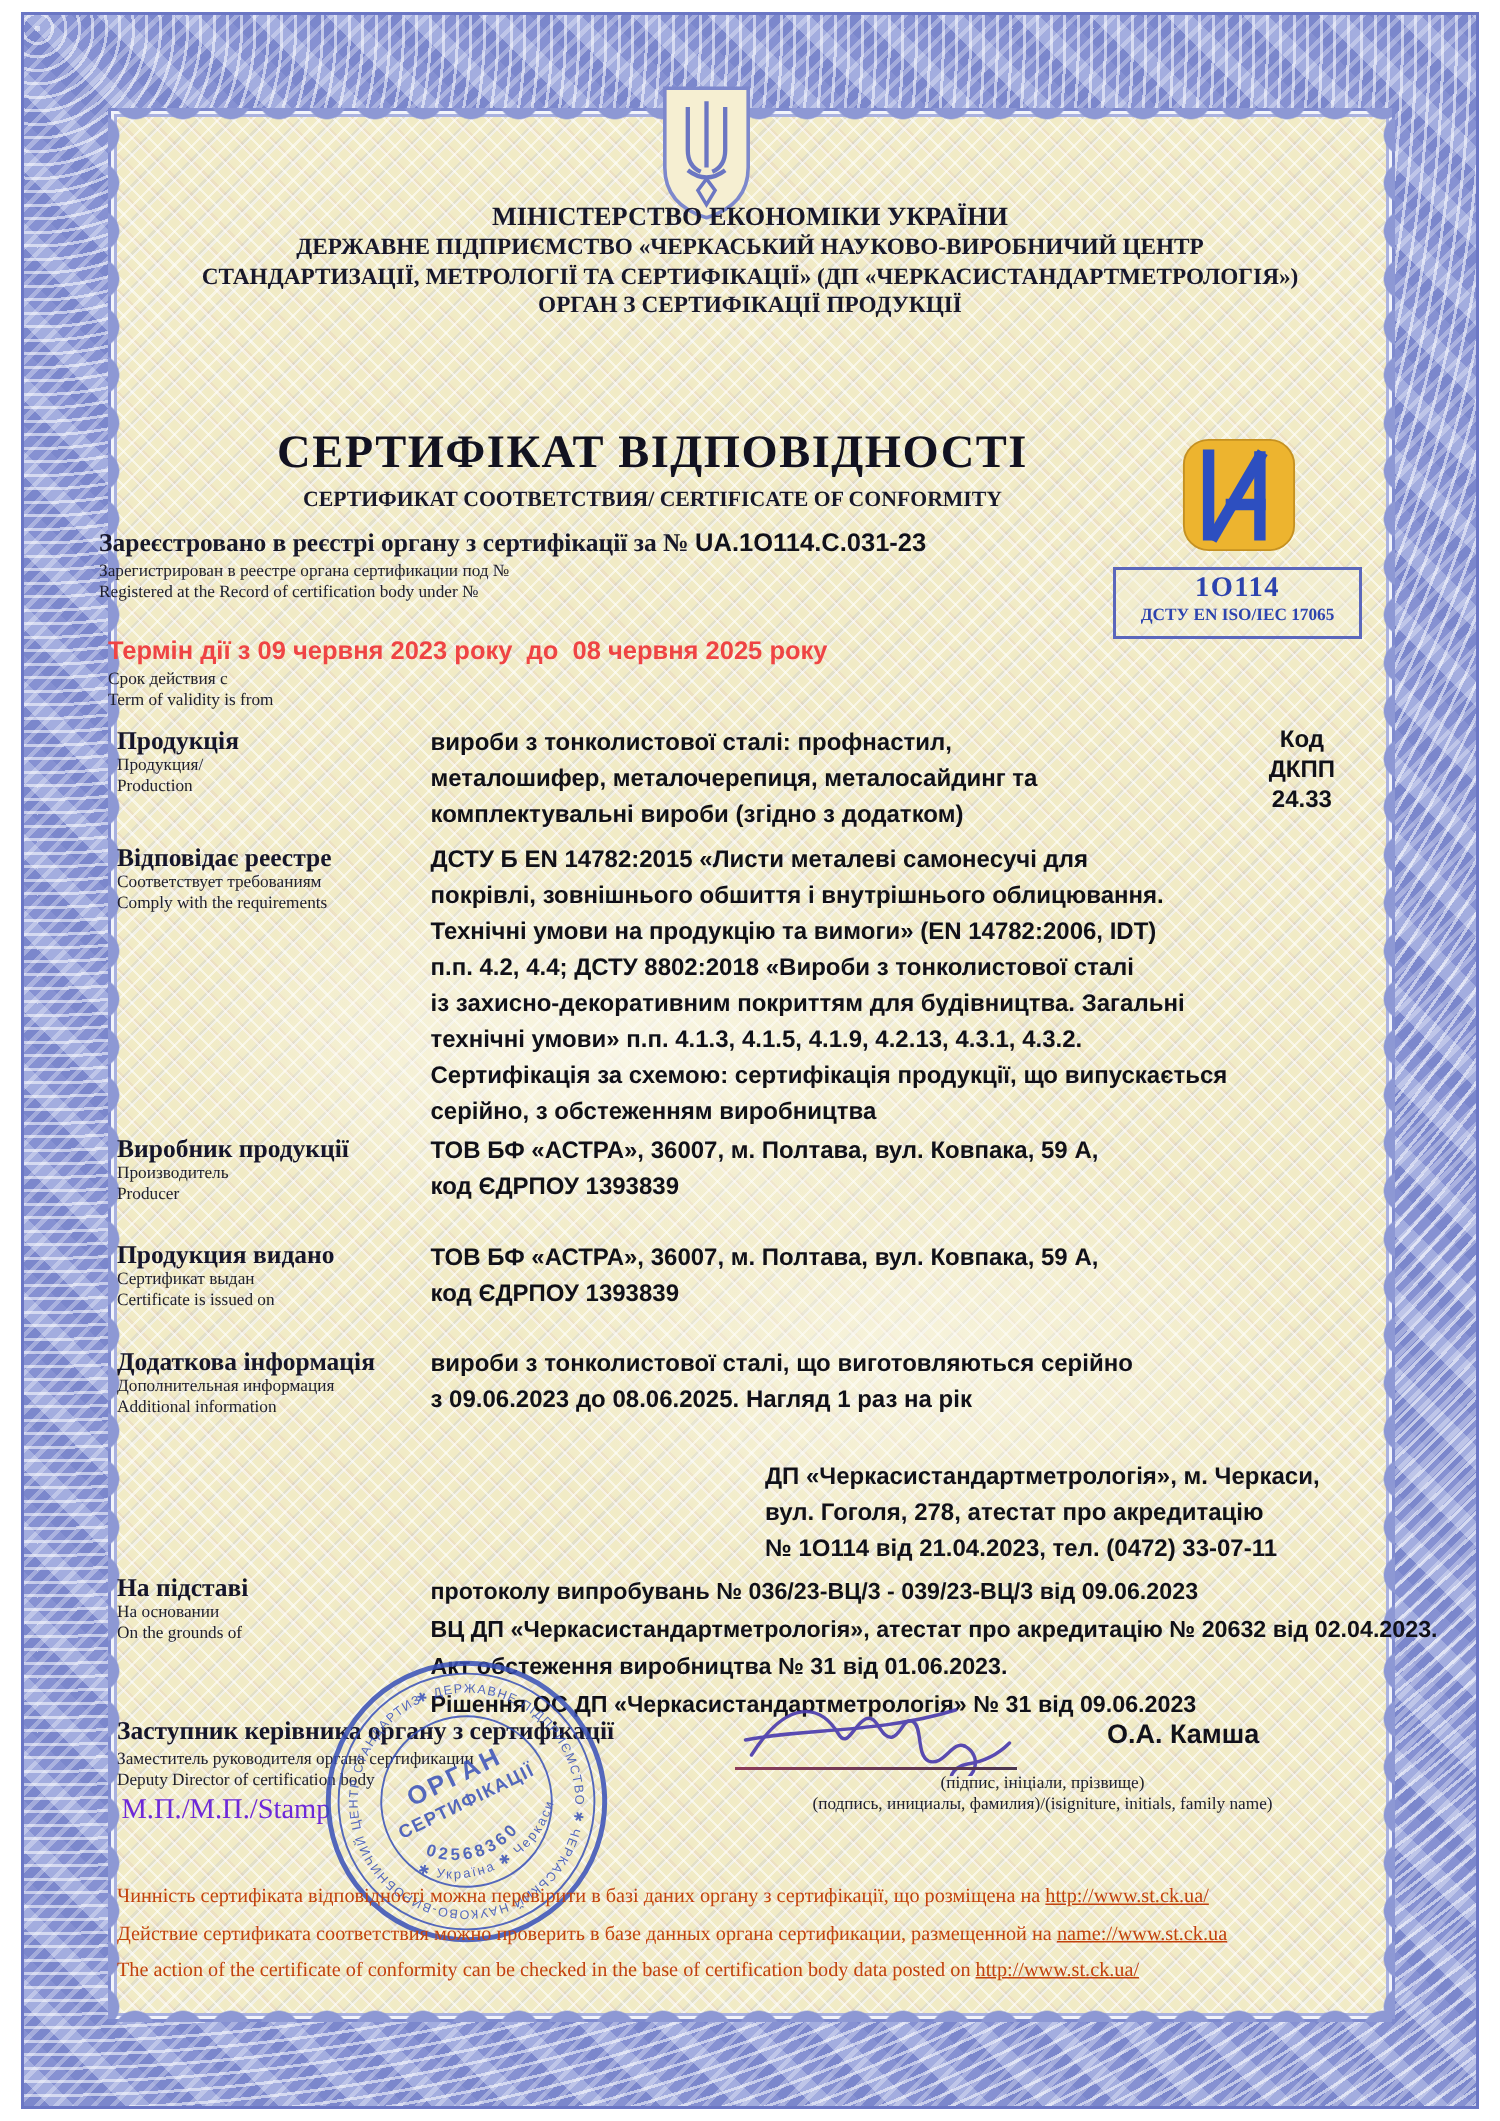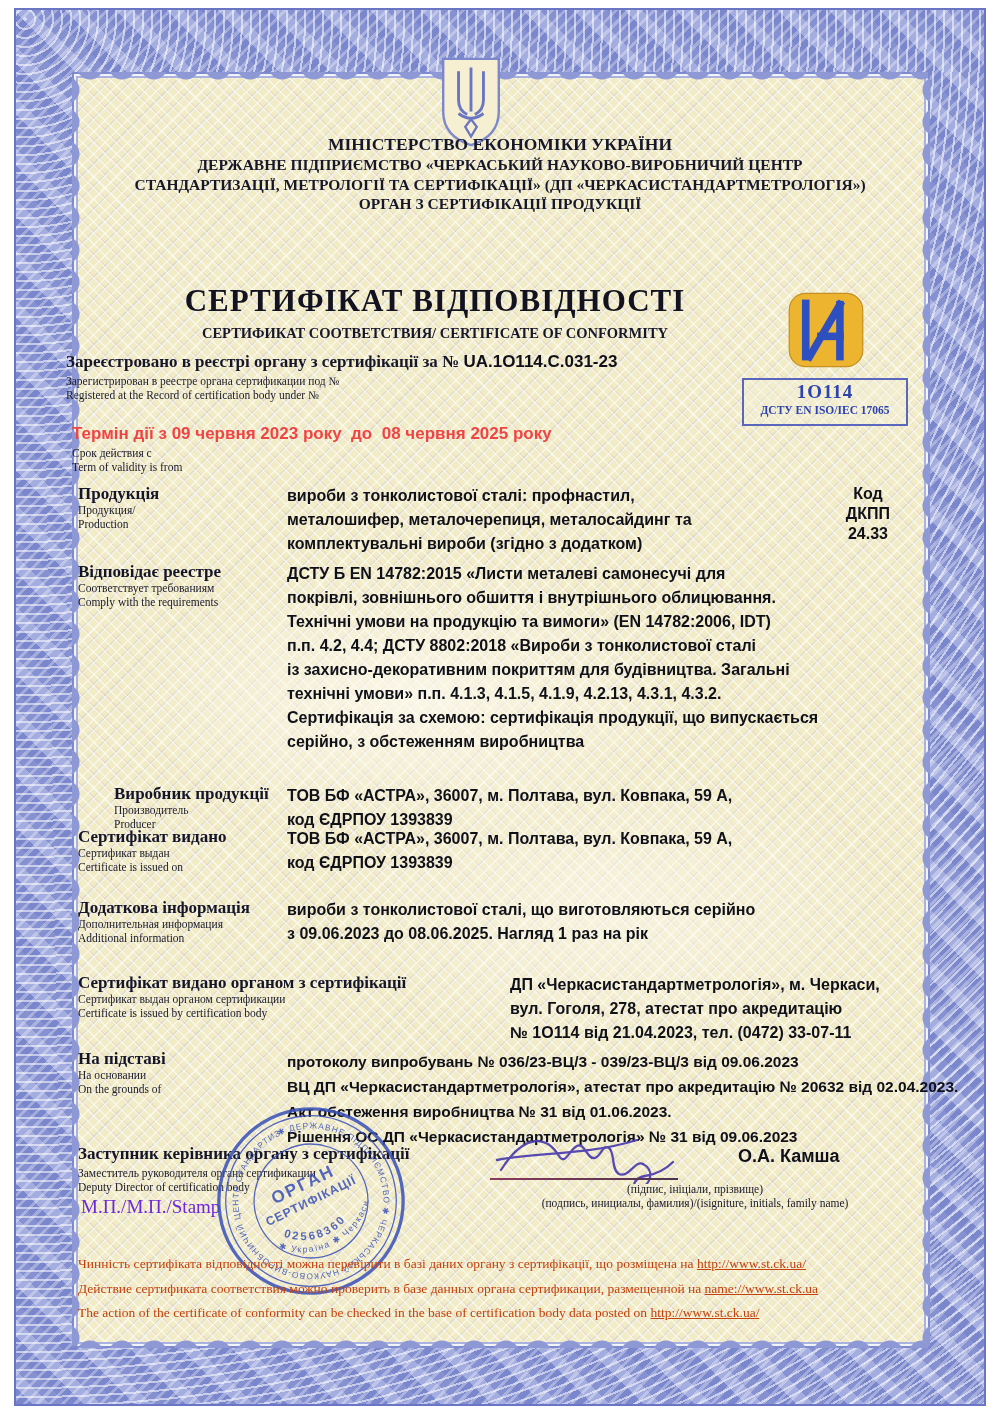--- a/index.html
+++ b/index.html
@@ -145,56 +145,51 @@
     <div class="content val">ДСТУ Б EN 14782:2015 «Листи металеві самонесучі для
 покрівлі, зовнішнього обшиття і внутрішнього облицювання.
 Технічні умови на продукцію та вимоги» (EN 14782:2006, IDT)
 п.п. 4.2, 4.4; ДСТУ 8802:2018 «Вироби з тонколистової сталі
 із захисно-декоративним покриттям для будівництва. Загальні
 технічні умови» п.п. 4.1.3, 4.1.5, 4.1.9, 4.2.13, 4.3.1, 4.3.2.
 Сертифікація за схемою: сертифікація продукції, що випускається
 серійно, з обстеженням виробництва</div>
   </div>
 
-  <div class="row" style="top:784px;padding-left:36px;">
+  <div class="row" style="top:756px;">
     <div>
       <div class="lbl">Виробник продукції</div>
       <div class="sub">Производитель</div>
       <div class="sub">Producer</div>
     </div>
     <div class="content val">ТОВ БФ «АСТРА», 36007, м. Полтава, вул. Ковпака, 59 А,
 код ЄДРПОУ 1393839</div>
   </div>
 
   <div class="row" style="top:827px;">
     <div>
-      <div class="lbl">Сертифікат видано</div>
+      <div class="lbl">Продукция видано</div>
       <div class="sub">Сертификат выдан</div>
       <div class="sub">Certificate is issued on</div>
     </div>
     <div class="content val">ТОВ БФ «АСТРА», 36007, м. Полтава, вул. Ковпака, 59 А,
 код ЄДРПОУ 1393839</div>
   </div>
 
   <div class="row" style="top:898px;">
     <div>
       <div class="lbl">Додаткова інформація</div>
       <div class="sub">Дополнительная информация</div>
       <div class="sub">Additional information</div>
     </div>
     <div class="content val">вироби з тонколистової сталі, що виготовляються серійно
 з 09.06.2023 до 08.06.2025. Нагляд 1 раз на рік</div>
   </div>
 
   <div class="row" style="top:973px;">
-    <div style="width:430px;">
-      <div class="lbl">Сертифікат видано органом з сертифікації</div>
-      <div class="sub">Сертификат выдан органом сертификации</div>
-      <div class="sub">Certificate is issued by certification body</div>
-    </div>
     <div class="abs val" style="left:432px;top:0;">ДП «Черкасистандартметрологія», м. Черкаси,
 вул. Гоголя, 278, атестат про акредитацію
 № 1О114 від 21.04.2023, тел. (0472) 33-07-11</div>
   </div>
 
   <div class="row" style="top:1049px;">
     <div>
       <div class="lbl">На підставі</div>
       <div class="sub">На основании</div>
       <div class="sub">On the grounds of</div>

